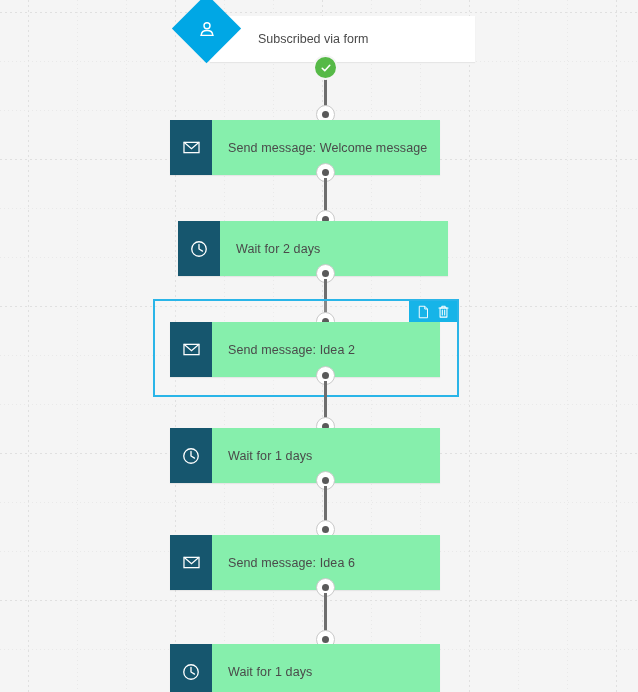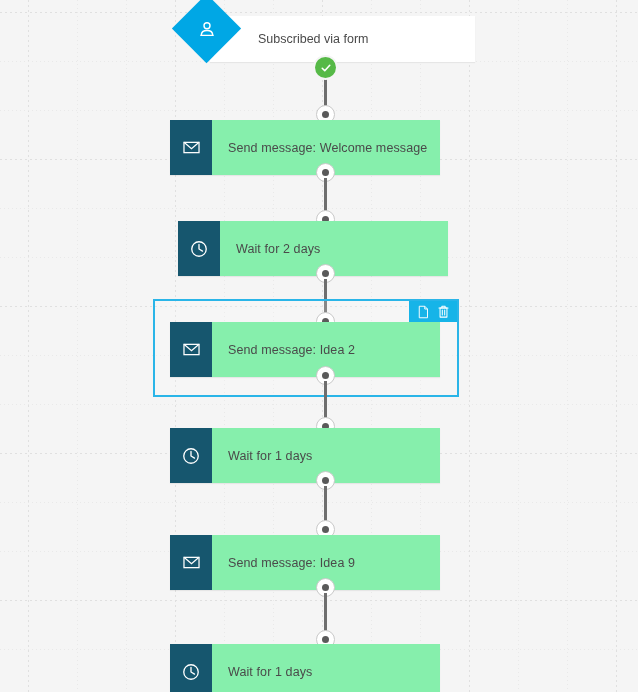--- a/index.html
+++ b/index.html
@@ -304,21 +304,21 @@
       <i></i>
     </div>
 
   <div class="node" style="left:170px;top:535px;width:270px;height:55px;">
     <div class="icon-box">
       <svg width="19" height="19" viewBox="0 0 24 24" fill="none" stroke="#ffffff" stroke-width="1.6">
         <rect x="2.5" y="5.5" width="19" height="13"></rect>
         <polyline points="2.5,5.5 12,13.5 21.5,5.5"></polyline>
       </svg>
     </div>
-    <div class="label">Send message: Idea 9</div>
+    <div class="label">Send message: Idea 6</div>
   </div>
 
   <div class="conn-dot" style="left:316px;top:578px;">
       <i></i>
     </div>
   <div class="conn-line" style="left:324px;top:593px;height:38px;"></div>
   <div class="conn-dot" style="left:316px;top:630px;">
       <i></i>
     </div>
 

